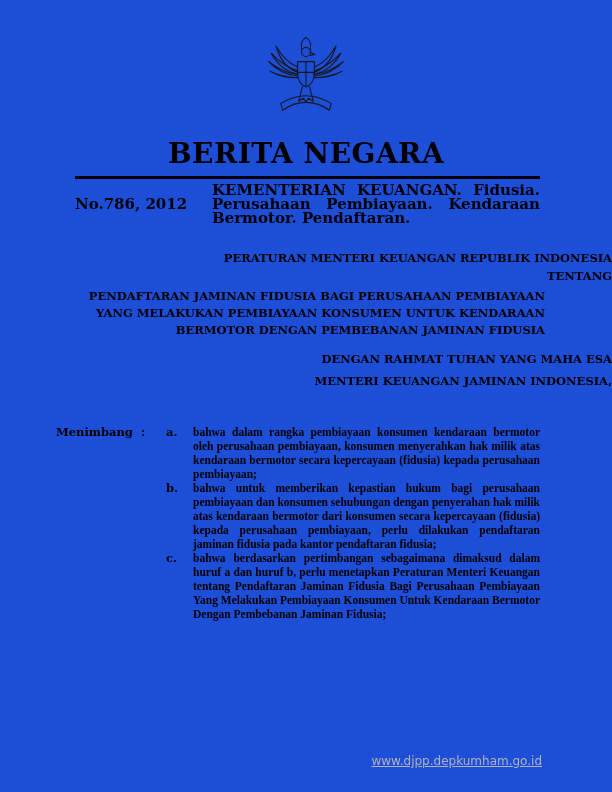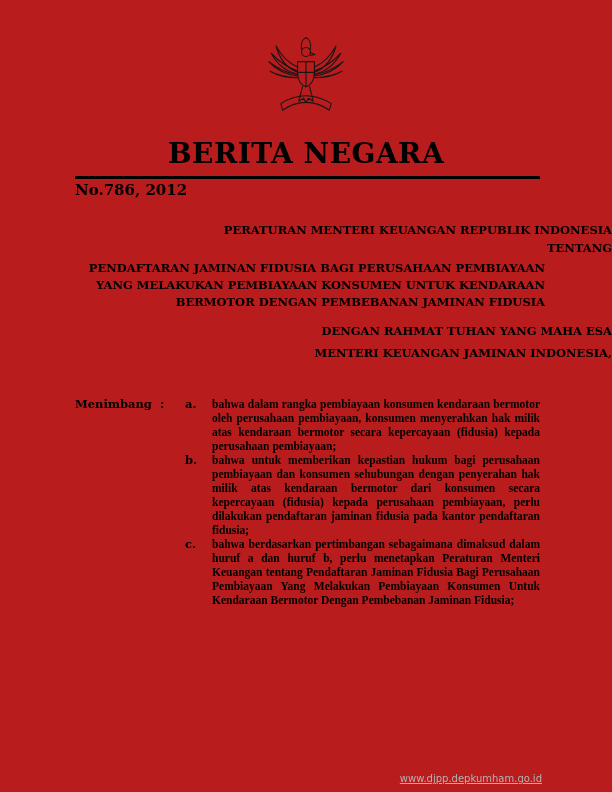--- a/index.html
+++ b/index.html
@@ -2,21 +2,21 @@
 <html><head>
 <meta charset="utf-8">
 <style>
   * { margin: 0; padding: 0; box-sizing: border-box; }
   html, body { background: #ffffff; }
   .page {
     width: 612px;
     height: 792px;
     margin: 0 auto;
     position: relative;
-    background: #b91c1c;
+    background: #1d4ed8;
     color: #000;
     font-family: "DejaVu Serif", "Liberation Serif", serif;
     overflow: hidden;
   }
   .emblem {
     display: block;
     width: 84px;
     height: 96px;
     margin: 34px auto 6px auto;
   }
@@ -52,32 +52,32 @@
   .reg-title {
     max-width: 478px;
     margin: 4px auto 0 auto;
     line-height: 17px;
   }
   .grace  { margin-top: 13px; }
   .issuer { margin-top: 7px; }
   .considerations {
     display: grid;
     grid-template-columns: 85px 25px 27px 1fr;
-    margin: 36px 72px 0 75px;
+    margin: 36px 72px 0 56px;
     font-size: 11.5px;
     font-weight: 700;
     line-height: 14px;
   }
   .consider-text { text-align: justify; font-family: Liberation Serif, serif; }
   .watermark {
     position: absolute;
     right: 70px;
-    bottom: 8px;
+    bottom: 24px;
     font-family: "DejaVu Sans", "Liberation Sans", sans-serif;
-    font-size: 10px;
+    font-size: 12px;
     color: #b3b3b3;
     text-decoration: underline;
     cursor: pointer;
   }
 </style>
 </head>
 <body>
 
 <div class="page">
 
@@ -102,20 +102,21 @@
   </svg>
 
   <div class="masthead">
     <div>BERITA NEGARA</div>
   </div>
 
   <div class="rule"></div>
 
   <div class="gazette-row">
     <span class="gazette-number">No.786, 2012</span>
+    <span class="gazette-subject">KEMENTERIAN KEUANGAN. Fidusia. Perusahaan Pembiayaan. Kendaraan Bermotor. Pendaftaran.</span>
   </div>
 
   <div class="center-block">
     <div>PERATURAN MENTERI KEUANGAN REPUBLIK INDONESIA</div>
     <div class="center-line">TENTANG</div>
     <div class="reg-title">PENDAFTARAN JAMINAN FIDUSIA BAGI PERUSAHAAN PEMBIAYAAN YANG MELAKUKAN PEMBIAYAAN KONSUMEN UNTUK KENDARAAN BERMOTOR DENGAN PEMBEBANAN JAMINAN FIDUSIA</div>
     <div class="grace">DENGAN RAHMAT TUHAN YANG MAHA ESA</div>
     <div class="issuer">MENTERI KEUANGAN JAMINAN INDONESIA,</div>
   </div>
 

